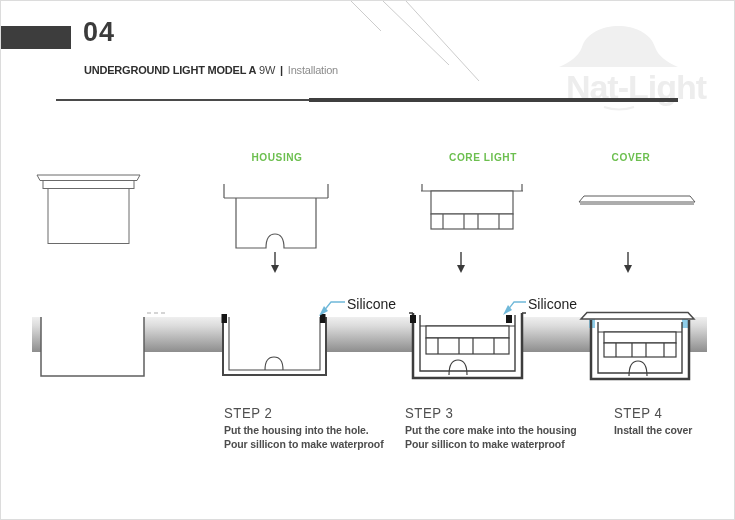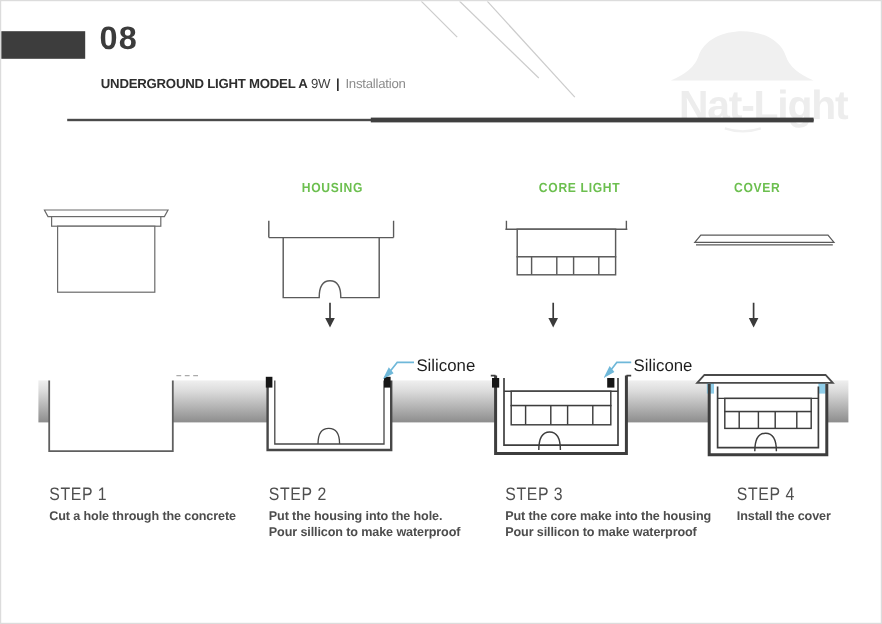--- a/index.html
+++ b/index.html
@@ -36,21 +36,21 @@
   .silicone-label{font-size:14px;color:#1e1e1e;font-weight:400;}
 
   svg{display:block;}
 </style>
 </head>
 <body>
 
 <div class="page">
 
   <div class="abs header-bar"></div>
-  <div class="abs page-number">08</div>
+  <div class="abs page-number">04</div>
 
   <svg class="abs" style="left:330px;top:0;" width="170" height="90" viewBox="0 0 170 90">
     <line x1="20" y1="0" x2="50" y2="30" stroke="#cccccc" stroke-width="1"></line>
     <line x1="52" y1="0" x2="118" y2="64" stroke="#cccccc" stroke-width="1"></line>
     <line x1="75" y1="0" x2="148" y2="80" stroke="#cccccc" stroke-width="1"></line>
   </svg>
 
   <svg class="abs" style="left:543px;top:4px;" width="190" height="108" viewBox="0 0 190 108">
     <path d="M15 62 Q34 54 38 42 C47 14 102 14 111 42 Q115 54 134 62 Z" fill="#f0f0f0"></path>
     <text x="92" y="94" text-anchor="middle" font-size="34" font-weight="700" letter-spacing="-1" fill="#ededed">Nat-Light</text>
@@ -164,37 +164,30 @@
       <rect x="603" y="52" width="72" height="14" fill="#ffffff" stroke="#3d3d3d" stroke-width="1.2"></rect>
       <path d="M615 52 V66 M631 52 V66 M645 52 V66 M663 52 V66" stroke="#3d3d3d" stroke-width="1.2"></path>
       <path d="M628 85 Q628 70 637 70 Q646 70 646 85" fill="none" stroke="#3d3d3d" stroke-width="1.2"></path>
       <polygon points="586,21.5 687,21.5 693,28 580,28" fill="#ffffff" stroke="#4a4a4a" stroke-width="1.5"></polygon>
     </g>
   </svg>
 
   <div class="abs silicone-label" style="left:346px;top:295px;">Silicone</div>
   <div class="abs silicone-label" style="left:527px;top:295px;">Silicone</div>
 
-  <div class="abs step-block" style="left:40px;top:403px;">
-    <div class="step-title">STEP 1</div>
-    <div class="step-desc">
-      <div>Cut a hole through the concrete</div>
-      <div></div>
-    </div>
-  </div>
 
   <div class="abs step-block" style="left:223px;top:403px;">
     <div class="step-title">STEP 2</div>
     <div class="step-desc">
       <div>Put the housing into the hole.</div>
       <div>Pour sillicon to make waterproof</div>
     </div>
   </div>
 
-  <div class="abs step-block" style="left:420px;top:403px;">
+  <div class="abs step-block" style="left:404px;top:403px;">
     <div class="step-title">STEP 3</div>
     <div class="step-desc">
       <div>Put the core make into the housing</div>
       <div>Pour sillicon to make waterproof</div>
     </div>
   </div>
 
   <div class="abs step-block" style="left:613px;top:403px;">
     <div class="step-title">STEP 4</div>
     <div class="step-desc">

